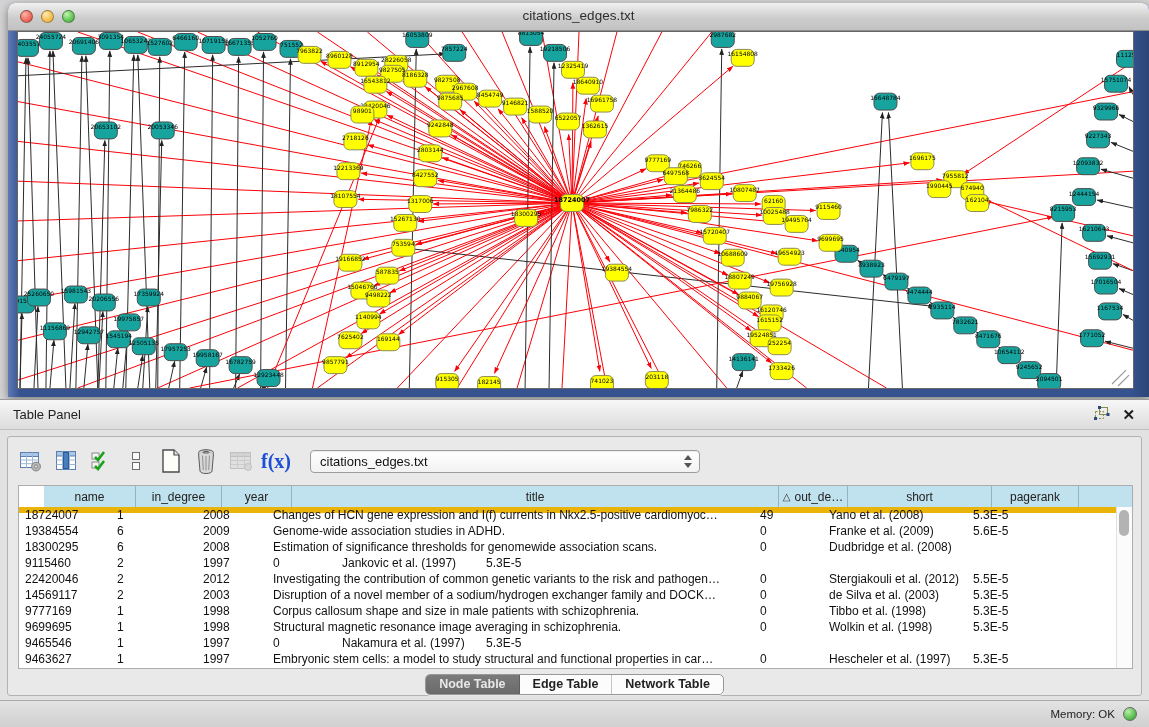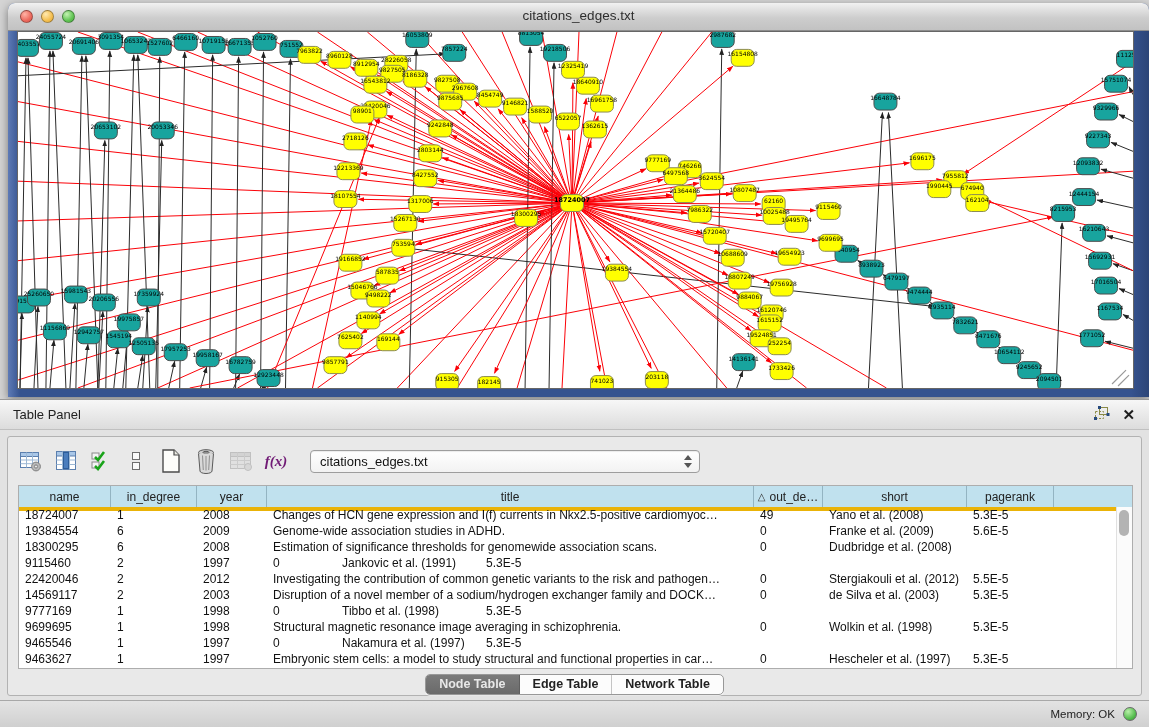--- a/index.html
+++ b/index.html
@@ -25,31 +25,31 @@
   
   .panel{position:absolute;left:0;top:399px;width:1149px;height:301px;background:#e2e2e2;border-top:1px solid #9a9a9a;}
   .panel-header{position:relative;height:29px;background:linear-gradient(#f7f7f7,#dcdcdc);border-bottom:1px solid #c0c0c0;}
   .panel-header .ptitle{position:absolute;left:13px;top:7px;font-size:13px;color:#222;}
   .panel-hbtns{position:absolute;right:14px;top:6px;display:flex;gap:12px;align-items:center;}
   .xbtn{font-size:15px;font-weight:bold;color:#1d1d1d;line-height:16px;cursor:default;}
   .panel-inner{position:absolute;left:7px;top:36px;width:1135px;height:260px;background:#e9e9e9;
                border:1px solid #b2b2b2;border-radius:3px;box-sizing:border-box;}
   .toolbar{position:absolute;left:10px;top:6px;height:36px;display:flex;align-items:center;gap:9px;}
   .tbicon{width:26px;height:26px;display:flex;align-items:center;justify-content:center;}
-  .fx{font-family:"Liberation Serif",serif;font-style:italic;font-weight:bold;font-size:15px;color:#701a75;}
+  .fx{font-family:"Liberation Serif",serif;font-weight:bold;font-size:20px;color:#1d4ed8;}
   .combo{margin-left:12px;width:390px;height:23px;border:1px solid #9d9d9d;border-radius:4px;
          background:linear-gradient(#ffffff,#f2f2f2);display:flex;align-items:center;position:relative;
          font-size:13px;color:#111;padding-left:9px;box-sizing:border-box;box-shadow:inset 0 1px 1px rgba(0,0,0,.08);}
   .combo .arrows{position:absolute;right:7px;top:4px;width:8px;height:14px;}
   .combo .arrows i{display:block;width:0;height:0;border-left:4px solid transparent;border-right:4px solid transparent;}
   .combo .arrows i.up{border-bottom:5px solid #555;margin-bottom:3px;}
   .combo .arrows i.dn{border-top:5px solid #555;}
 
   .tablewrap{position:absolute;left:10px;top:48px;width:1115px;height:184px;background:#fff;border:1px solid #adadad;box-sizing:border-box;}
-  .thead{display:flex;height:21px;border-bottom:4px solid #eab308;}
+  .thead{display:flex;height:21px;border-bottom:6px solid #eab308;padding-left:25px;}
   .th{background:#c0e1ee;border-right:1px solid #93b4c2;box-sizing:border-box;font-size:12px;color:#222;
       display:flex;align-items:center;justify-content:center;overflow:hidden;white-space:nowrap;}
   .th.filler{border-right:none;flex:1;}
   .sortmark{font-size:10px;margin-right:4px;color:#333;}
   .tbody{position:absolute;left:0;top:21px;right:15px;bottom:0;overflow:hidden;}
   .tr{display:flex;height:16px;line-height:16px;font-size:12px;color:#111;}
   .td{box-sizing:border-box;padding-left:6px;overflow:hidden;white-space:nowrap;}
   .vscroll{position:absolute;right:0;top:21px;bottom:0;width:15px;background:#fbfbfb;border-left:1px solid #e0e0e0;}
   .vthumb{position:absolute;left:2px;top:3px;width:10px;height:26px;border-radius:5px;background:#b3b3b3;}
 
@@ -669,21 +669,21 @@
               <div class="td" style="width: 487px;">Estimation of significance thresholds for genomewide association scans.</div>
               <div class="td" style="width: 69px;">0</div>
               <div class="td" style="width: 144px;">Dudbridge et al. (2008)</div>
               <div class="td" style="width: 87px; margin-top: 45px;">5.9E-5</div>
             </div>
             <div class="tr">
               <div class="td" style="width: 92px;">9115460</div>
               <div class="td" style="width: 86px;">2</div>
               <div class="td" style="width: 70px;">1997</div>
               <div class="td" style="width: 69px;">0</div>
-              <div class="td" style="width: 144px;">Jankovic et al. (1991)</div>
+              <div class="td" style="width: 144px;">Jankovic et al. (1997)</div>
               <div class="td" style="width: 87px;">5.3E-5</div>
             </div>
             <div class="tr">
               <div class="td" style="width: 92px;">22420046</div>
               <div class="td" style="width: 86px;">2</div>
               <div class="td" style="width: 70px;">2012</div>
               <div class="td" style="width: 487px;">Investigating the contribution of common genetic variants to the risk and pathogen…</div>
               <div class="td" style="width: 69px;">0</div>
               <div class="td" style="width: 144px;">Stergiakouli et al. (2012)</div>
               <div class="td" style="width: 87px;">5.5E-5</div>
@@ -694,20 +694,21 @@
               <div class="td" style="width: 70px;">2003</div>
               <div class="td" style="width: 487px;">Disruption of a novel member of a sodium/hydrogen exchanger family and DOCK…</div>
               <div class="td" style="width: 69px;">0</div>
               <div class="td" style="width: 144px;">de Silva et al. (2003)</div>
               <div class="td" style="width: 87px;">5.3E-5</div>
             </div>
             <div class="tr">
               <div class="td" style="width: 92px;">9777169</div>
               <div class="td" style="width: 86px;">1</div>
               <div class="td" style="width: 70px;">1998</div>
+              <div class="td" style="width: 487px;">Corpus callosum shape and size in male patients with schizophrenia.</div>
               <div class="td" style="width: 69px;">0</div>
               <div class="td" style="width: 144px;">Tibbo et al. (1998)</div>
               <div class="td" style="width: 87px;">5.3E-5</div>
             </div>
             <div class="tr">
               <div class="td" style="width: 92px;">9699695</div>
               <div class="td" style="width: 86px;">1</div>
               <div class="td" style="width: 70px;">1998</div>
               <div class="td" style="width: 487px;">Structural magnetic resonance image averaging in schizophrenia.</div>
               <div class="td" style="width: 69px;">0</div>

